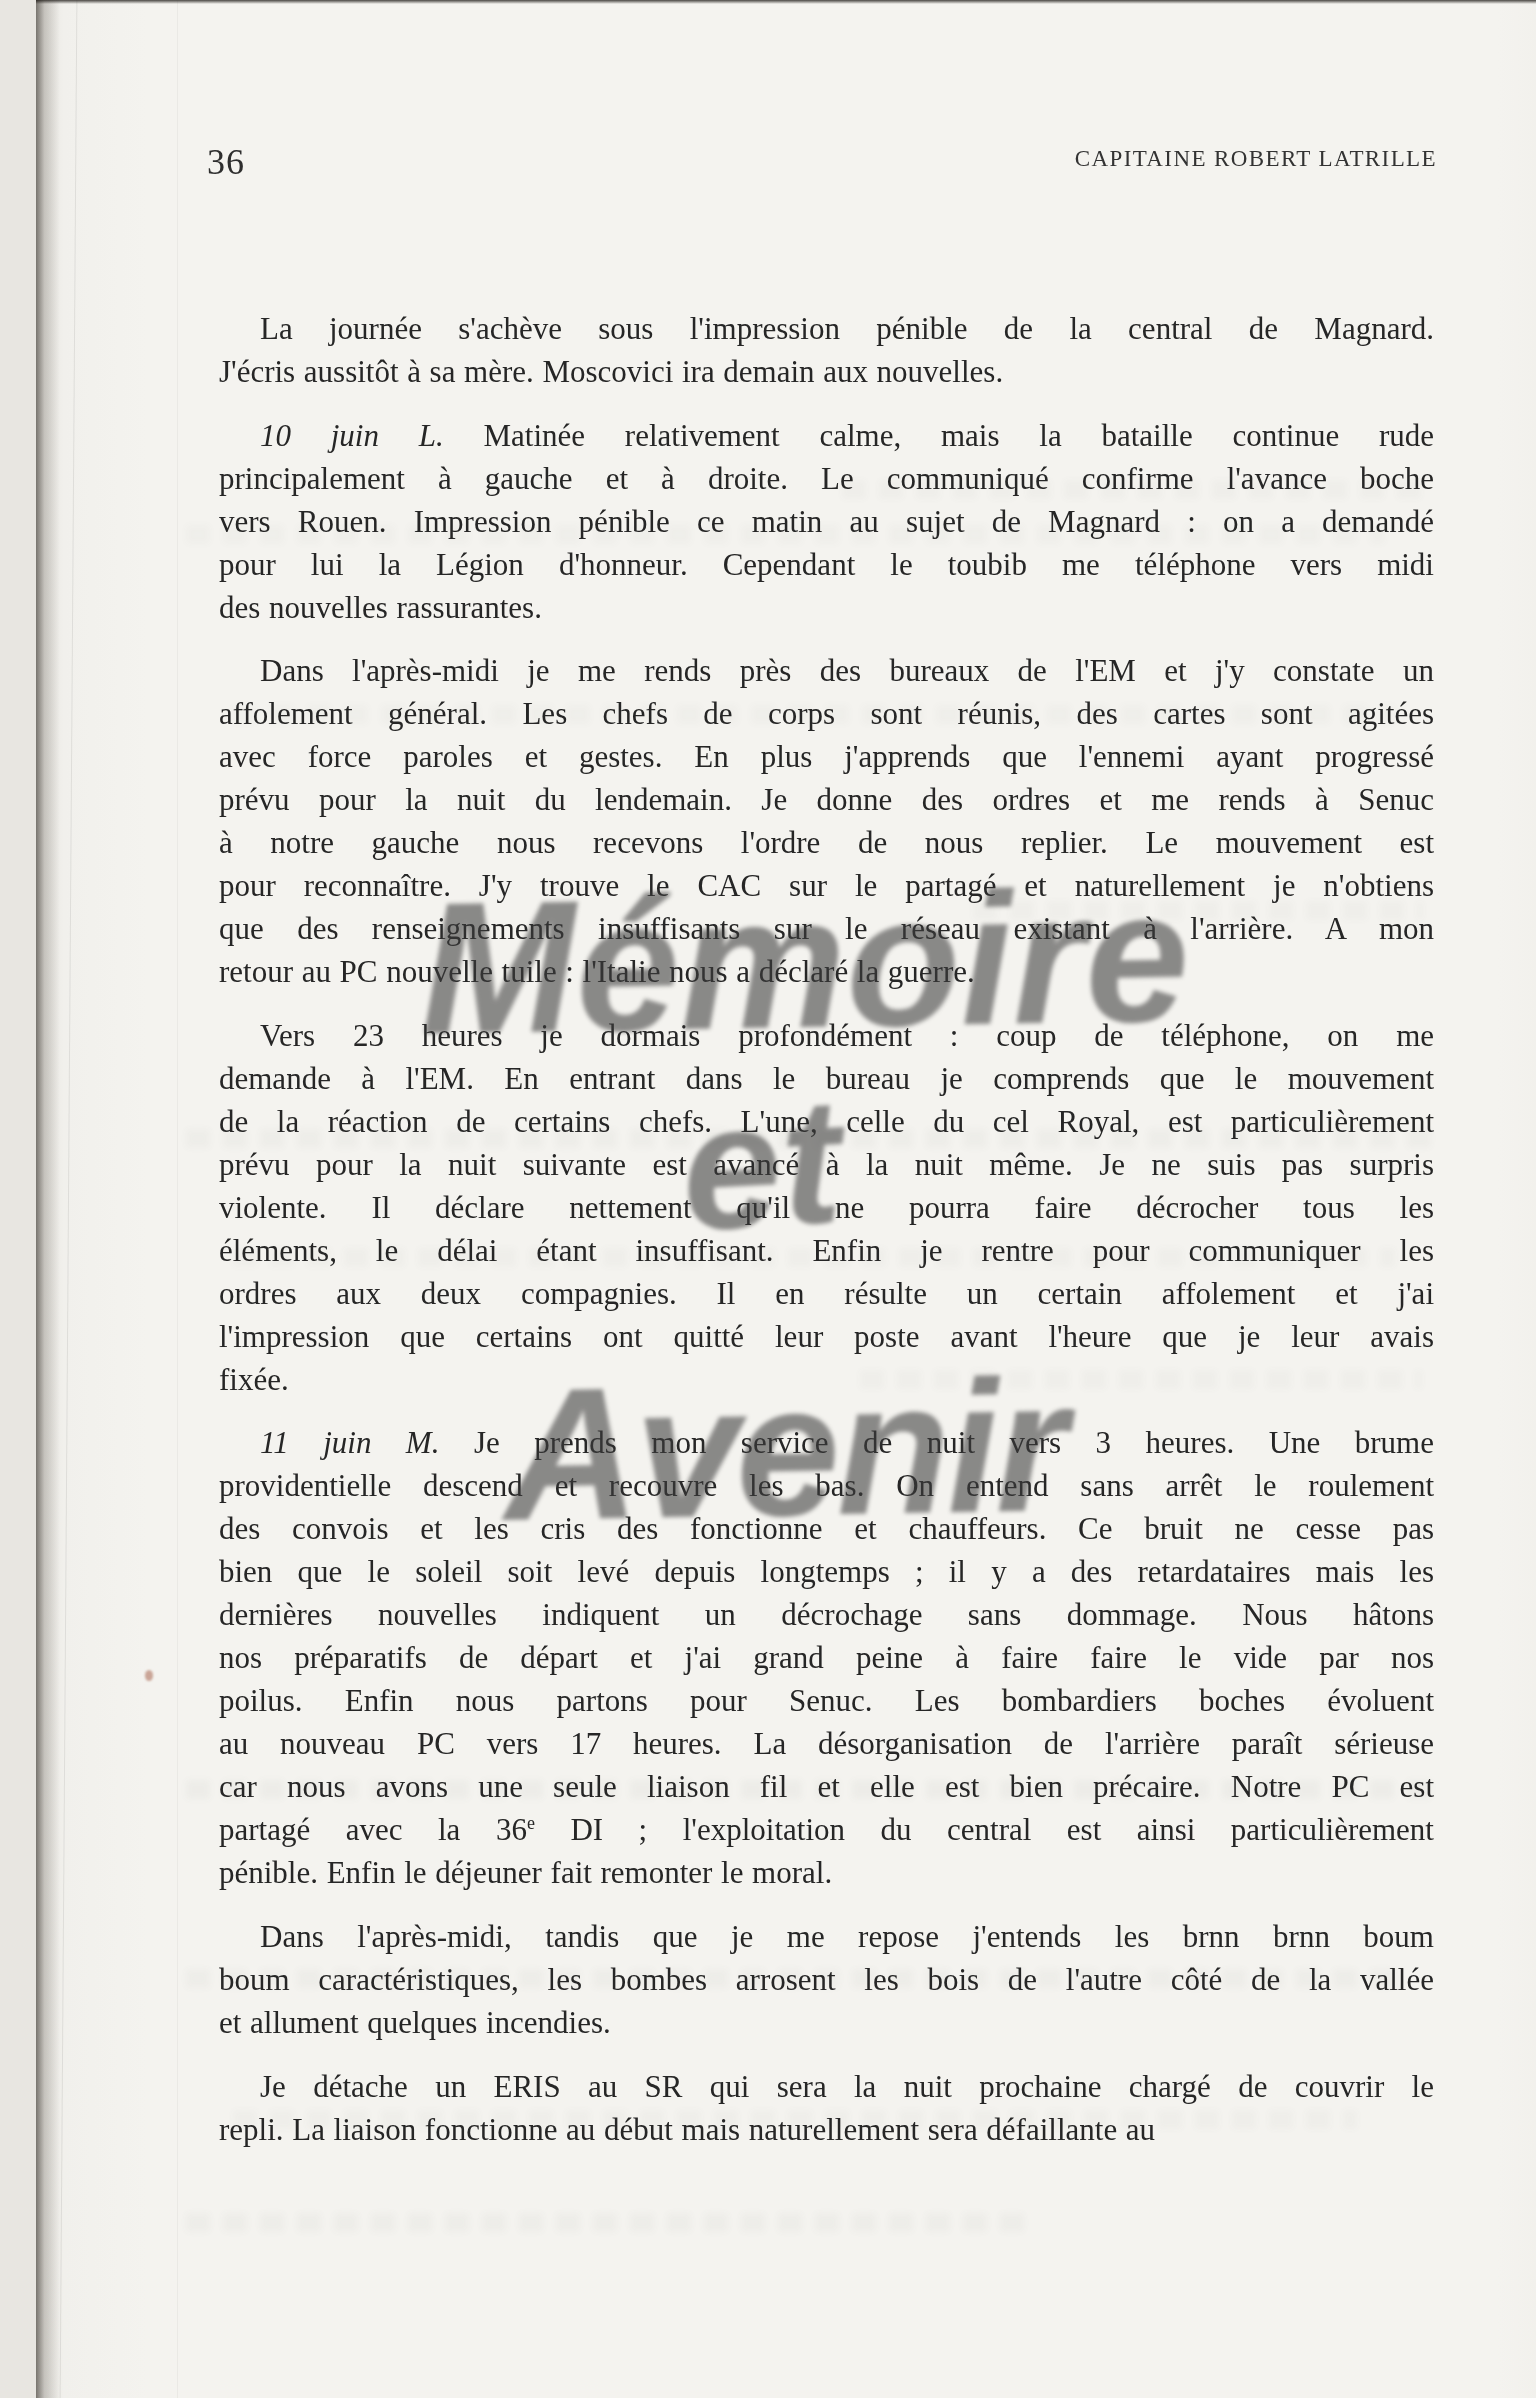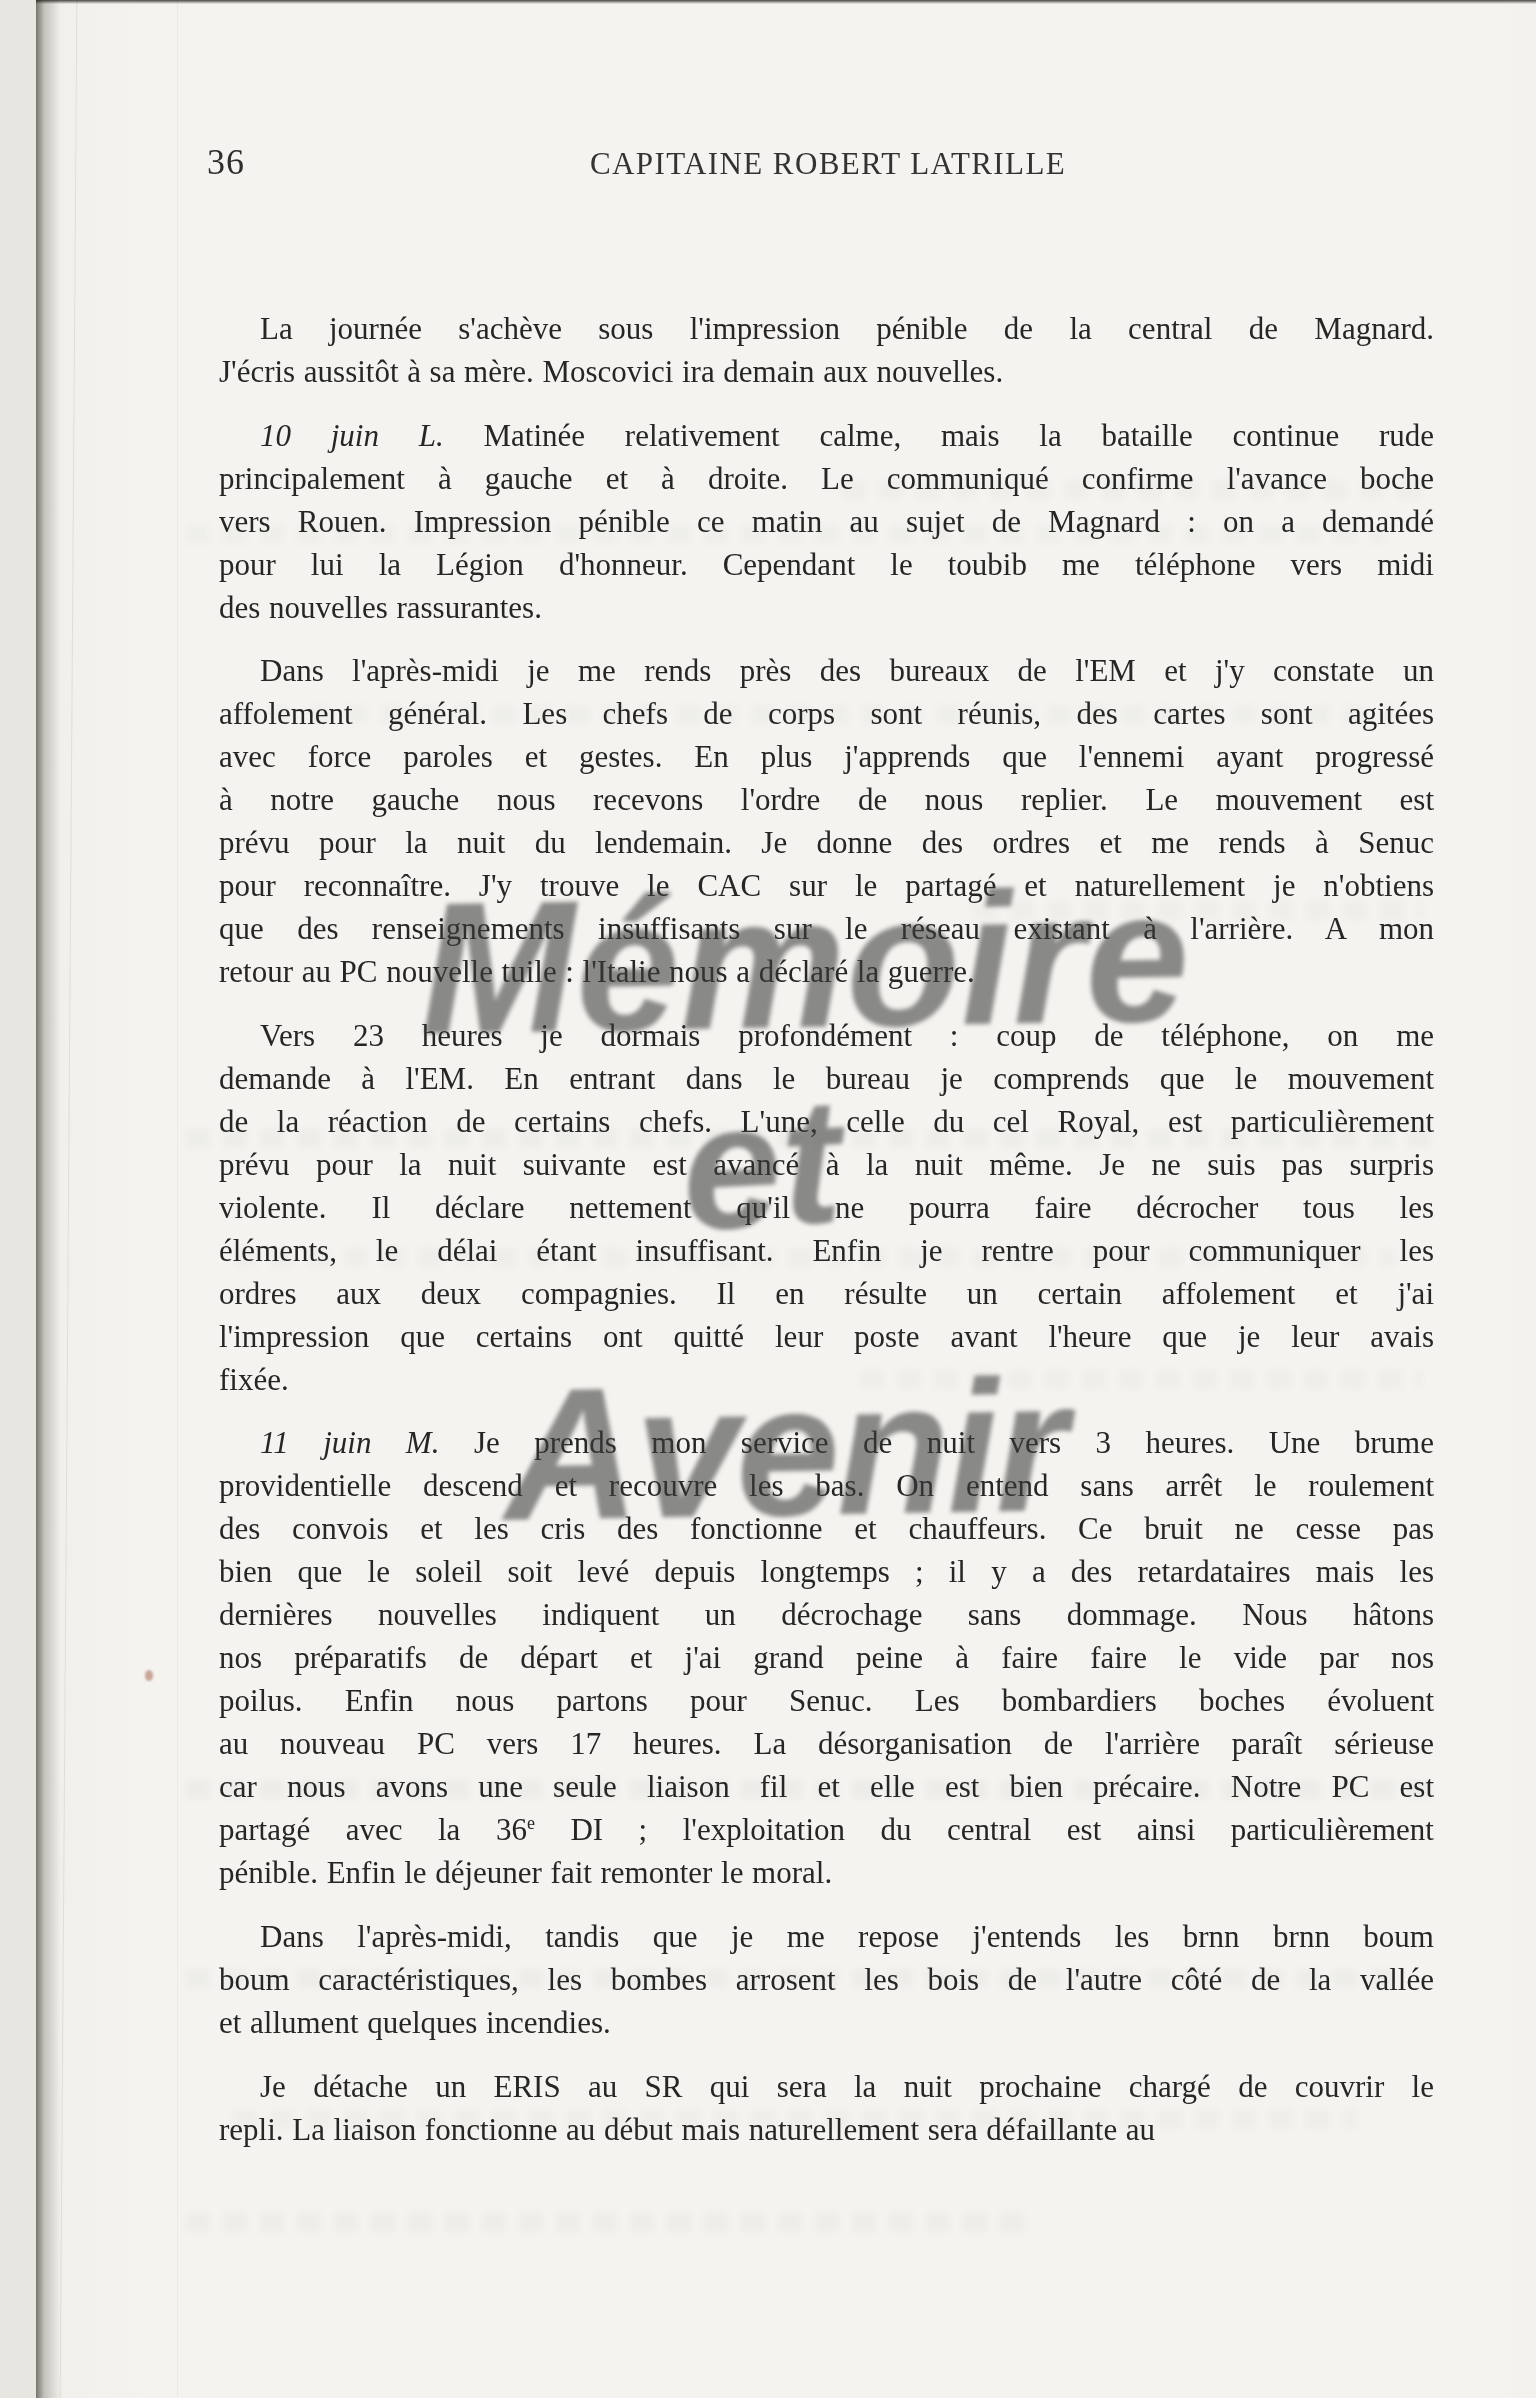--- a/index.html
+++ b/index.html
@@ -50,22 +50,22 @@
     filter: blur(3.7px);
     pointer-events: none;
   }
   
   .folio {
     position: absolute; left: 171px; top: 141px;
     font-size: 36px; letter-spacing: 0.9px; color: #2e2e2e;
   }
   .running-header {
     position: absolute; left: 183px; top: 146px; width: 1218px;
-    text-align: center;
-    font-size: 31px; letter-spacing: 1.4px; color: #333;
+    text-align: right;
+    font-size: 23px; letter-spacing: 1.4px; color: #333;
   }
   
   .text-block {
     position: absolute; left: 183px; top: 307px; width: 1215px;
   }
   .para { margin: 0 0 0 0; }
   .para + .para { margin-top: 20.6px; }
   .line {
     line-height: 43px; height: 43px;
     font-size: 31px;
@@ -127,22 +127,22 @@
         <div class="line first"><span class="it">10 juin L.</span><span> Matinée relativement calme, mais la bataille continue rude</span></div>
         <div class="line"><span>principalement à gauche et à droite. Le communiqué confirme l'avance boche</span></div>
         <div class="line"><span>vers Rouen. Impression pénible ce matin au sujet de Magnard : on a demandé</span></div>
         <div class="line"><span>pour lui la Légion d'honneur. Cependant le toubib me téléphone vers midi</span></div>
         <div class="line last"><span>des nouvelles rassurantes.</span></div>
       </div>
       <div class="para">
         <div class="line first"><span>Dans l'après-midi je me rends près des bureaux de l'EM et j'y constate un</span></div>
         <div class="line"><span>affolement général. Les chefs de corps sont réunis, des cartes sont agitées</span></div>
         <div class="line"><span>avec force paroles et gestes. En plus j'apprends que l'ennemi ayant progressé</span></div>
+        <div class="line"><span>prévu pour la nuit du lendemain. Je donne des ordres et me rends à Senuc</span></div>
         <div class="line"><span>à notre gauche nous recevons l'ordre de nous replier. Le mouvement est</span></div>
-        <div class="line"><span>prévu pour la nuit du lendemain. Je donne des ordres et me rends à Senuc</span></div>
         <div class="line"><span>pour reconnaître. J'y trouve le CAC sur le partagé et naturellement  je n'obtiens</span></div>
         <div class="line"><span>que des renseignements insuffisants sur le réseau existant à l'arrière. A mon</span></div>
         <div class="line last"><span>retour au PC nouvelle tuile : l'Italie nous a déclaré la guerre.</span></div>
       </div>
       <div class="para">
         <div class="line first"><span>Vers 23 heures je dormais profondément : coup de téléphone, on me</span></div>
         <div class="line"><span>demande à l'EM. En entrant dans le bureau je comprends que le mouvement</span></div>
         <div class="line"><span>de la réaction de certains chefs. L'une, celle du cel Royal, est particulièrement</span></div>
         <div class="line"><span>prévu pour la nuit suivante est avancé à la nuit même. Je ne suis pas surpris</span></div>
         <div class="line"><span>violente. Il déclare nettement qu'il ne pourra faire décrocher tous les</span></div>

